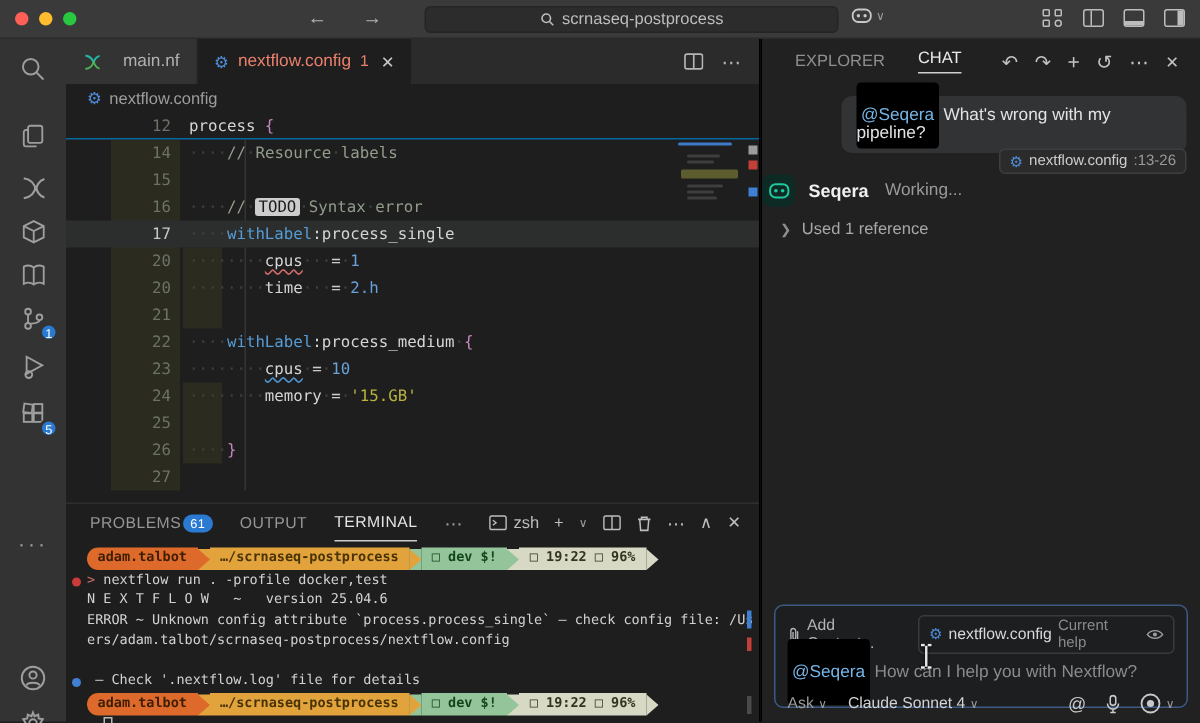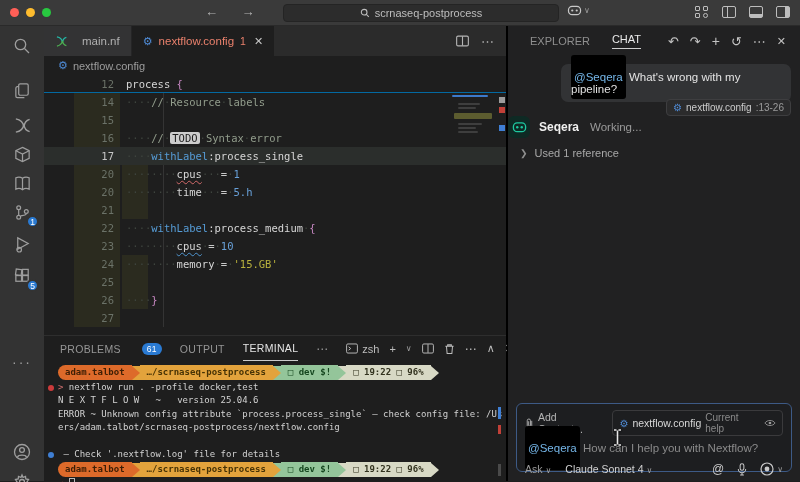--- a/index.html
+++ b/index.html
@@ -63,21 +63,21 @@
 
   
   #minimap { position:absolute; right:12px; top:-36px; width:42px; height:160px; }
   #minimap i { position:absolute; display:block; height:2px; background:#5a5a5a; opacity:.55; border-radius:1px; }
   #overview { position:absolute; right:1px; top:-36px; width:6px; height:240px; }
   #overview i { position:absolute; display:block; width:6px; height:6px; }
 
   
   #panel { flex:none; height:146px; border-top:1px solid #2e2e2e; background:#1e1e1e; display:flex; flex-direction:column; }
   #panel-tabs { height:25px; display:flex; align-items:center; gap:18px; padding-left:16px; font-size:10.5px; color:#969696; flex:none; }
-  .ptab { display:flex; align-items:center; gap:21px; letter-spacing:.3px; }
+  .ptab { display:flex; align-items:center; gap:1px; letter-spacing:.3px; }
   .ptab.active { color:#e4e4e4; border-bottom:1px solid #cccccc; height:100%; display:flex; align-items:center; }
   .pbadge { background:#2a7ad2; color:#fff; border-radius:9px; font-size:8.5px; padding:1px 5px; }
   #panel-actions { margin-left:auto; display:flex; align-items:center; gap:10px; padding-right:14px; color:#bdbdbd; font-size:11px; }
   #terminal { position:relative; flex:1; padding:3px 0 0 14px; font-family:"DejaVu Sans Mono", monospace; font-size:9px; }
   .term-line { position:relative; height:13.4px; line-height:13.4px; white-space:pre; }
   .t-tw { color:#d2d2d2; } .t-tp { color:#d07070; } .t-terr { color:#d04b4b; }
   .t-cursor { display:inline-block; width:6px; height:10px; border:1px solid #b9b9b9; vertical-align:-1px; }
   .deco { position:absolute; left:-10px; top:4px; width:6px; height:6px; border-radius:50%; }
   .deco.error { background:#cc3b3b; } .deco.info { background:#3f7fd4; }
   .pl-line { display:flex; align-items:center; height:15px; margin:1px 0; font-family:"DejaVu Sans Mono", monospace; font-size:9px; font-weight:bold; }
@@ -263,21 +263,21 @@
       <div id="change-band1" style="left:30px;top:0;width:46px;height:234px"></div>
       <div id="change-band2" style="left:78px;top:72px;width:26px;height:54px"></div>
       <div id="change-band3" style="left:78px;top:162px;width:26px;height:54px"></div>
       <div id="indent-guide"></div>
       <div id="code-lines">
           <div class="code-line"><span class="lnum">14</span><span class="ltext"><span class="tk-ws">····</span><span class="tk-cmt">//</span><span class="tk-ws">·</span><span class="tk-cmt">Resource</span><span class="tk-ws">·</span><span class="tk-cmt">labels</span></span></div>
           <div class="code-line"><span class="lnum">15</span><span class="ltext"></span></div>
           <div class="code-line"><span class="lnum">16</span><span class="ltext"><span class="tk-ws">····</span><span class="tk-cmt">//</span><span class="tk-ws">·</span><span class="tk-todo">TODO</span><span class="tk-ws">·</span><span class="tk-cmt">Syntax</span><span class="tk-ws">·</span><span class="tk-cmt">error</span></span></div>
           <div class="code-line cur"><span class="lnum lnum-cur">17</span><span class="ltext"><span class="tk-ws">····</span><span class="tk-kw">withLabel</span><span class="tk-txt">:process_single</span></span></div>
           <div class="code-line"><span class="lnum">20</span><span class="ltext"><span class="tk-ws">········</span><span class="tk-txt tk-sqr">cpus</span><span class="tk-ws">···</span><span class="tk-eq">=</span><span class="tk-ws">·</span><span class="tk-num">1</span></span></div>
-          <div class="code-line"><span class="lnum">20</span><span class="ltext"><span class="tk-ws">········</span><span class="tk-txt">time</span><span class="tk-ws">···</span><span class="tk-eq">=</span><span class="tk-ws">·</span><span class="tk-num">5.h</span></span></div>
+          <div class="code-line"><span class="lnum">20</span><span class="ltext"><span class="tk-ws">········</span><span class="tk-txt">time</span><span class="tk-ws">···</span><span class="tk-eq">=</span><span class="tk-ws">·</span><span class="tk-num">2.h</span></span></div>
           <div class="code-line"><span class="lnum">21</span><span class="ltext"></span></div>
           <div class="code-line"><span class="lnum">22</span><span class="ltext"><span class="tk-ws">····</span><span class="tk-kw">withLabel</span><span class="tk-txt">:process_medium</span><span class="tk-ws">·</span><span class="tk-brace">{</span></span></div>
           <div class="code-line"><span class="lnum">23</span><span class="ltext"><span class="tk-ws">········</span><span class="tk-txt tk-sqb">cpus</span><span class="tk-ws">·</span><span class="tk-eq">=</span><span class="tk-ws">·</span><span class="tk-num">10</span></span></div>
           <div class="code-line"><span class="lnum">24</span><span class="ltext"><span class="tk-ws">········</span><span class="tk-txt">memory</span><span class="tk-ws">·</span><span class="tk-eq">=</span><span class="tk-ws">·</span><span class="tk-str">'15.GB'</span></span></div>
           <div class="code-line"><span class="lnum">25</span></div>
           <div class="code-line"><span class="lnum">26</span><span class="ltext"><span class="tk-ws">····</span><span class="tk-brace">}</span></span></div>
           <div class="code-line"><span class="lnum">27</span><span class="ltext"></span></div>
         </div>
       <div id="minimap">
 

